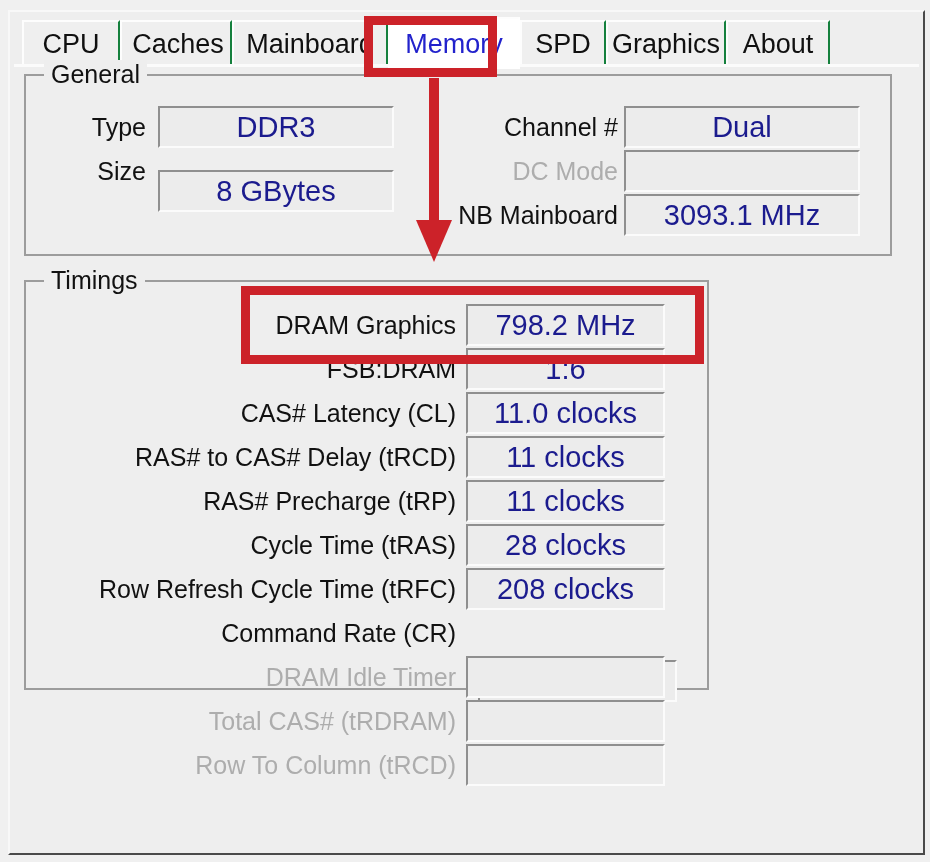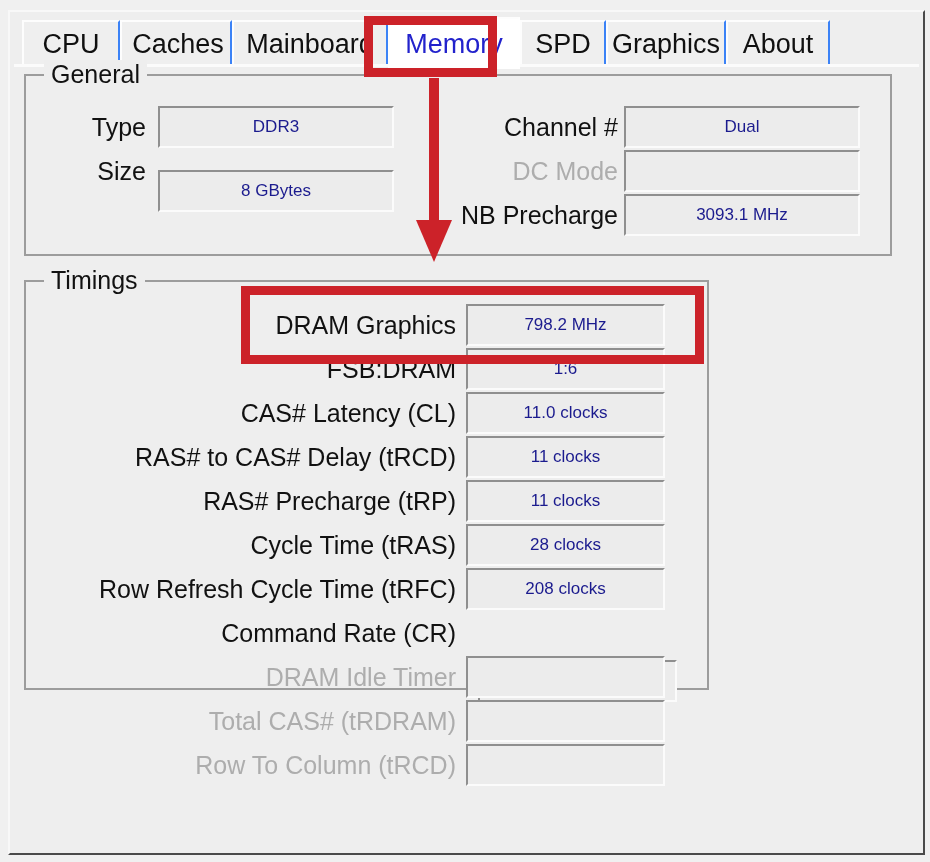--- a/index.html
+++ b/index.html
@@ -39,21 +39,21 @@
     width: 905px;
   }
   .tab {
     position: absolute;
     top: 0;
     height: 46px;
     box-sizing: border-box;
     background: #efefef;
     border-top: 2px solid #fdfdfd;
     border-left: 2px solid #fdfdfd;
-    border-right: 2px solid #3b82f6;
+    border-right: 2px solid #15803d;
     display: flex;
     align-items: center;
     justify-content: center;
     font-size: 27px;
     color: #101010;
     padding: 0 4px;
     white-space: nowrap;
   }
   .tab.active {
     background: #ffffff;
@@ -120,21 +120,21 @@
     position: absolute;
     box-sizing: border-box;
     background: #ececec;
     border-top: 2px solid #8f8f8f;
     border-left: 2px solid #8f8f8f;
     border-right: 2px solid #fbfbfb;
     border-bottom: 2px solid #fbfbfb;
     display: flex;
     align-items: center;
     justify-content: center;
-    font-size: 17px;
+    font-size: 29px;
     color: #1b1b8e;
     white-space: nowrap;
   }
 
   
   .anno-box {
     position: absolute;
     box-sizing: border-box;
     border: 9px solid #cc2229;
     background: transparent;
@@ -199,21 +199,21 @@
         <div class="field-label" style="left: 10px; width: 110px; top: 36px;">Type</div>
         <div class="field-value" style="left: 132px; width: 236px; top: 30px; height: 42px;">DDR3</div>
         <div class="field-label" style="left: 10px; width: 110px; top: 80px;">Size</div>
         <div class="field-value" style="left: 132px; width: 236px; top: 74px; height: 42px; margin-top: 20px;">8 GBytes</div>
       </div>
     <div id="general-right">
         <div class="field-label" style="left: 330px; width: 262px; top: 36px;">Channel #</div>
         <div class="field-value" style="left: 598px; width: 236px; top: 30px; height: 42px;">Dual</div>
         <div class="field-label disabled" style="left: 330px; width: 262px; top: 80px;">DC Mode</div>
         <div class="field-value" style="left: 598px; width: 236px; top: 74px; height: 42px;"></div>
-        <div class="field-label" style="left: 330px; width: 262px; top: 124px;">NB Precharge</div>
+        <div class="field-label" style="left: 330px; width: 262px; top: 124px;">NB Mainboard</div>
         <div class="field-value" style="left: 598px; width: 236px; top: 118px; height: 42px;">3093.1 MHz</div>
       </div>
   </div>
 
   <div class="groupbox" id="timings-box">
     <span class="groupbox-title">Timings</span>
     <div id="timings-rows">
         <div class="field-label" style="left: 10px; width: 420px; top: 28px;">DRAM Graphics</div>
         <div class="field-value" style="left: 440px; width: 199px; top: 22px; height: 42px;">798.2 MHz</div>
         <div class="field-label" style="left: 10px; width: 420px; top: 72px;">FSB:DRAM</div>

